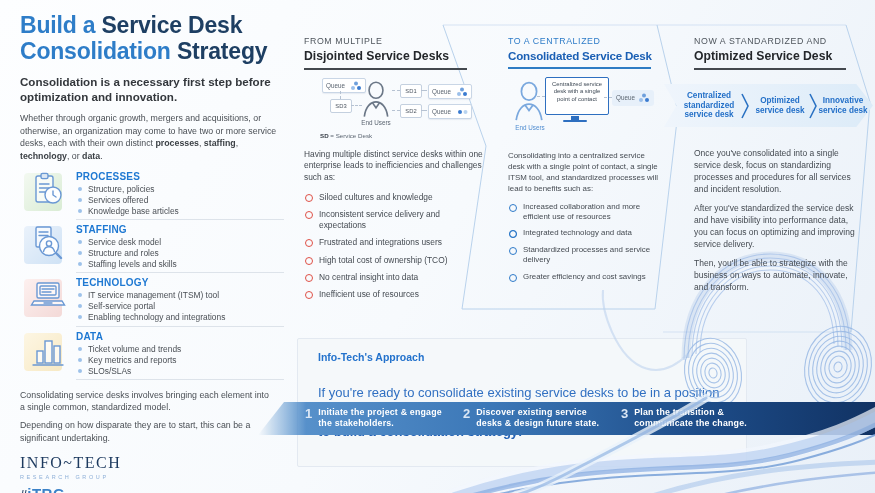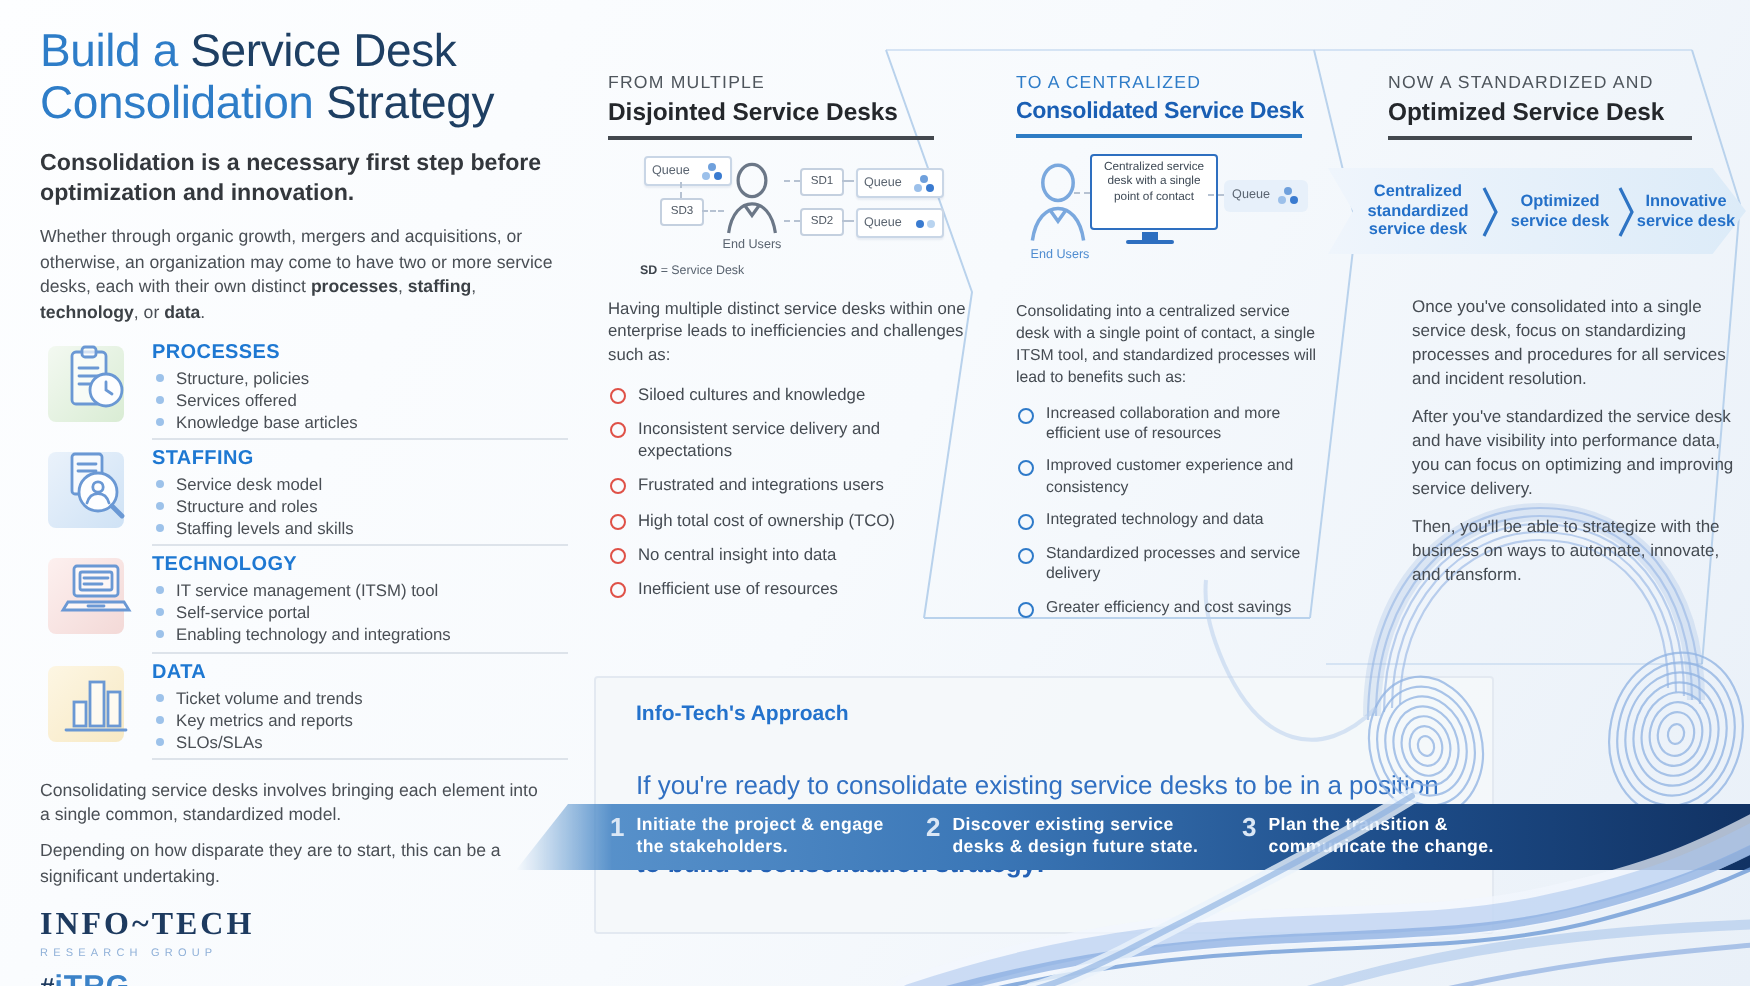--- a/index.html
+++ b/index.html
@@ -4,42 +4,42 @@
 <style>
   html,body{margin:0;padding:0;background:#e8edf4;}
   .page{position:relative;width:875px;height:493px;overflow:hidden;
         font-family:"Liberation Sans",sans-serif;
         background:linear-gradient(120deg,#fdfeff 0%,#f7fafd 50%,#e9f0f8 100%);}
   svg{display:block}
   .layer{position:absolute;inset:0;width:875px;height:493px;pointer-events:none}
   .outlines{z-index:1}.card{z-index:2}.phones{z-index:3}.wave{z-index:6}
   
   .left{position:absolute;left:20px;top:13px;width:264px;z-index:4}
-  .title{font-size:23px;font-weight:normal;line-height:1.12;letter-spacing:-.2px;margin:0}
+  .title{font-size:23px;font-weight:bold;line-height:1.12;letter-spacing:-.2px;margin:0}
   .t-blue{color:#2e7dc8}.t-navy{color:#1e3f63}
   .subtitle{margin-top:9px;width:256px;font-size:11.6px;font-weight:bold;color:#33373c;line-height:1.32}
   .intro{margin-top:8px;width:262px;font-size:8.8px;color:#4a4f55;line-height:1.42}
   .intro .b{font-weight:bold;color:#3c4146}
   .sections{margin-top:5px}
   .sec{display:flex;margin-bottom:2px}
   .tile{width:38px;height:38px;border-radius:4px;margin:2px 14px 0 4px;position:relative;flex:none}
   .tile-g{background:linear-gradient(135deg,#f3f9f1,#d9ecd4)}
   .tile-b{background:linear-gradient(135deg,#eaf2fb,#cfe2f5)}
   .tile-r{background:linear-gradient(135deg,#fdf0ef,#f3d9d7)}
   .tile-y{background:linear-gradient(135deg,#fdf6e3,#f7e9c4)}
   .tile svg{position:absolute;top:-2px;left:4px}
   .sec-body{flex:1;border-bottom:1px solid #dde3ea;padding-bottom:2px;margin-bottom:2px}
   .sec-h{font-size:10px;font-weight:bold;color:#1e78d2;letter-spacing:.2px;margin-bottom:2px}
   .sec ul{margin:0;padding:0;list-style:none}
   .sec li{position:relative;padding-left:12px;font-size:8.4px;color:#4a4f55;line-height:1.2;margin-bottom:1px}
   .dot{position:absolute;left:2px;top:3px;width:4px;height:4px;border-radius:50%;background:#9dc2ea}
   .outro{margin-top:7px;width:250px;font-size:8.8px;color:#4a4f55;line-height:1.4}
   .outro p{margin:0 0 6px 0}
   .logo{margin-top:10px}
-  .logo-name{font-family:"Liberation Serif",serif;font-size:16px;font-weight:bold;color:#1d3a5f;letter-spacing:1.5px}
+  .logo-name{font-family:"Liberation Serif",serif;font-size:16px;font-weight:normal;color:#1d3a5f;letter-spacing:1.5px}
   .logo-sub{font-size:5.5px;letter-spacing:2.6px;color:#8fb0d8;margin-top:2px}
   .logo-itrg{margin-top:5px}
   .itrg-hash{font-size:13px;font-weight:bold;color:#1d3a5f}
   .itrg-txt{font-size:15px;font-weight:bold;color:#3b82c8;letter-spacing:.5px}
   
   .panel{position:absolute;top:36px;z-index:4}
   .p1{left:304px;width:179px}
   .p2{left:508px;width:151px}
   .p3{left:694px;width:166px}
   .kicker{font-size:8.8px;letter-spacing:.6px;color:#4e555c}
@@ -69,21 +69,21 @@
   .qpill{position:absolute;left:104px;top:13px;width:42px;height:16px;background:#e7f0fa;border-radius:3px;
         display:flex;align-items:center;justify-content:center;gap:3px;font-size:6.3px;color:#5a6470}
   .lead{font-size:8.4px;color:#454b52;line-height:1.4;margin-top:7px}
   .p2 .lead{font-size:7.9px}
   .blist{margin:7px 0 0 0;padding:0;list-style:none}
   .blist li{position:relative;padding-left:15px;margin-bottom:6px;font-size:8.4px;line-height:1.32;color:#454b52}
   .p2 .blist li{font-size:7.9px}
   .ring{position:absolute;left:1px;top:2px;width:6px;height:6px;border-radius:50%;border:1.6px solid #df5147}
   .p2 .ring{border-color:#2e7ac9}
   .p3-paras{margin-top:77px}
-  .p3-paras p{margin:0 0 7px 12px;width:164px;font-size:8.5px;line-height:1.42;color:#454b52}
+  .p3-paras p{margin:0 0 7px 0;width:164px;font-size:8.5px;line-height:1.42;color:#454b52}
   
   .band{position:absolute;left:664px;top:84px;width:209px;height:43px;z-index:4;
         background:linear-gradient(90deg,#eff5fc,#dcebf8);
         clip-path:polygon(0 0,92% 0,100% 50%,92% 100%,0 100%,6% 50%)}
   .stage{position:absolute;top:0;height:100%;display:flex;align-items:center;justify-content:center;
         text-align:center;font-size:8.2px;font-weight:bold;color:#2470c8;line-height:1.18}
   .st1{left:14px;width:62px}.st2{left:88px;width:56px}.st3{left:154px;width:50px}
   .schev{position:absolute;top:9px}
   .sc1{left:77px}.sc2{left:145px}
   
@@ -336,21 +336,21 @@
         <svg width="12" height="9" viewBox="0 0 12 9">
             <circle cx="6" cy="2.5" r="2" fill="#6fa0dc"></circle>
             <circle cx="3" cy="7" r="2" fill="#9cc0ea"></circle>
             <circle cx="9" cy="7" r="2" fill="#3a7bd0"></circle>
           </svg>
       </div>
     </div>
     <p class="lead">Consolidating into a centralized service desk with a single point of contact, a single ITSM tool, and standardized processes will lead to benefits such as:</p>
     <ul class="blist">
       <li><span class="ring"></span><span>Increased collaboration and more efficient use of resources</span></li>
-      <li><span class="ring"></span><span>Improved customer experience and consistency</span></li>
+      <li><span class="ring"></span></li>
       <li><span class="ring"></span><span>Integrated technology and data</span></li>
       <li><span class="ring"></span><span>Standardized processes and service delivery</span></li>
       <li><span class="ring"></span><span>Greater efficiency and cost savings</span></li>
     </ul>
   </section>
 
   <section class="panel p3">
     <div class="kicker">NOW A STANDARDIZED AND</div>
     <div class="ptitle">Optimized Service Desk</div>
     <hr class="rule">

